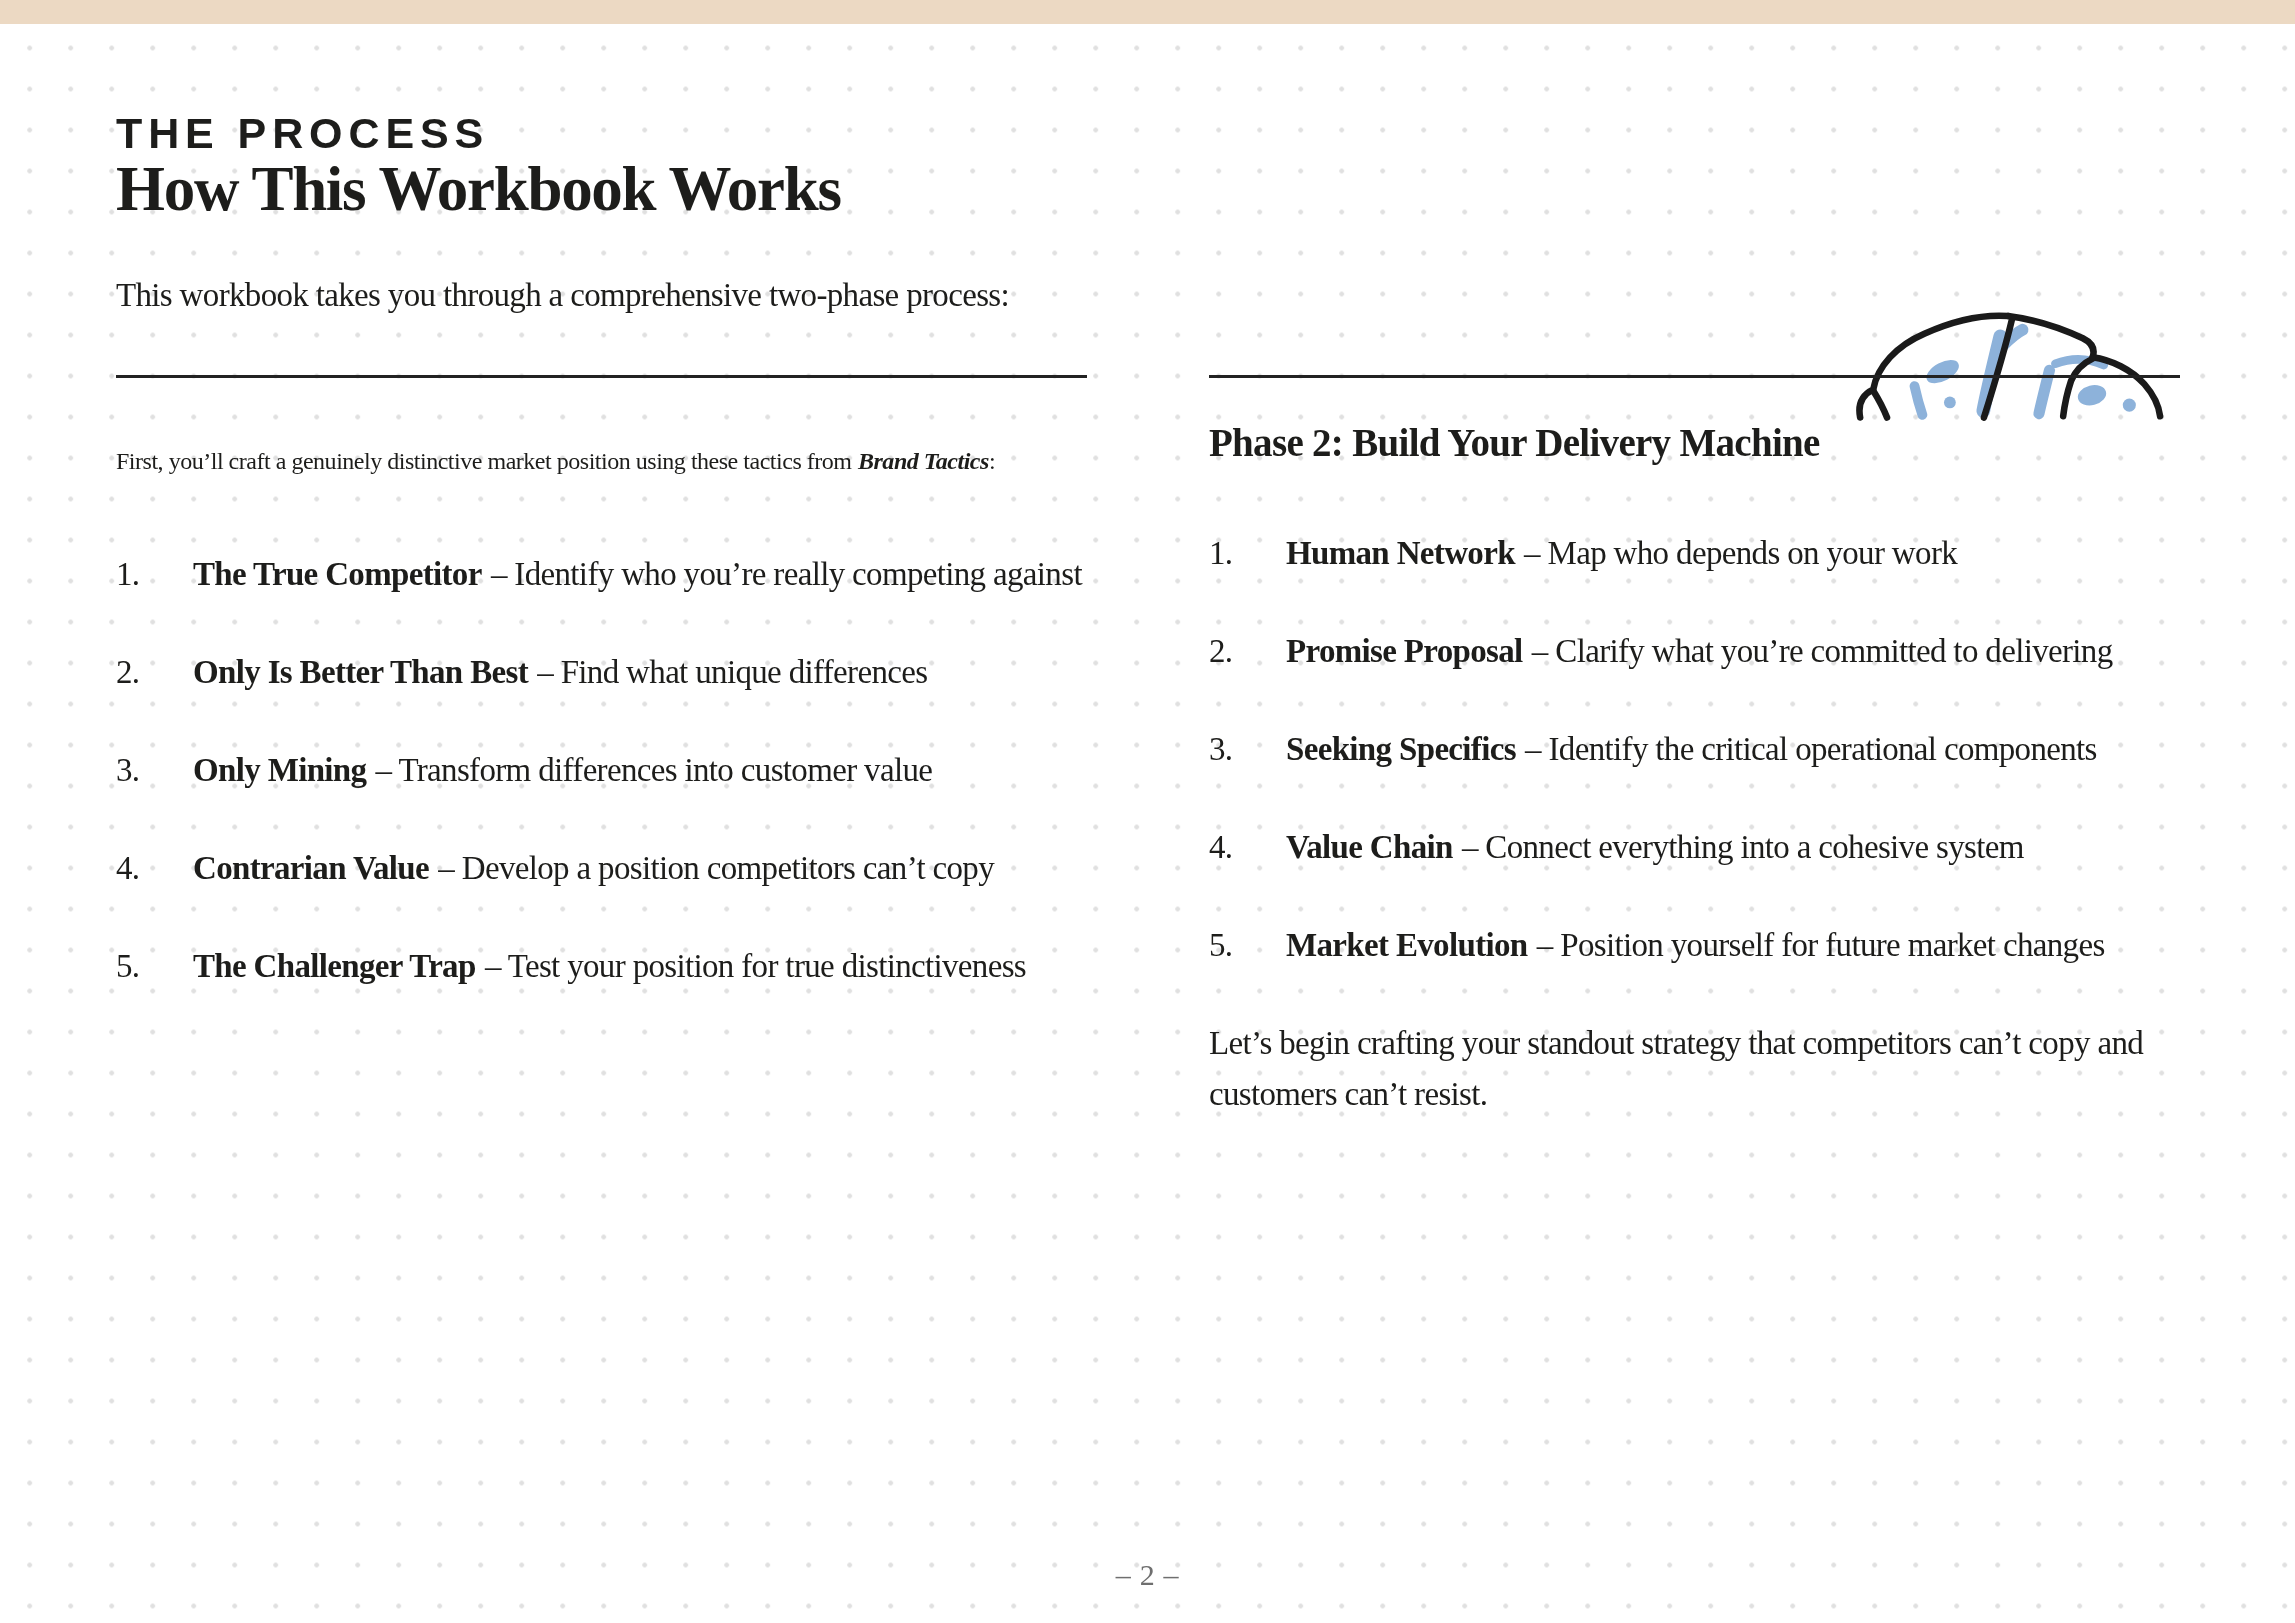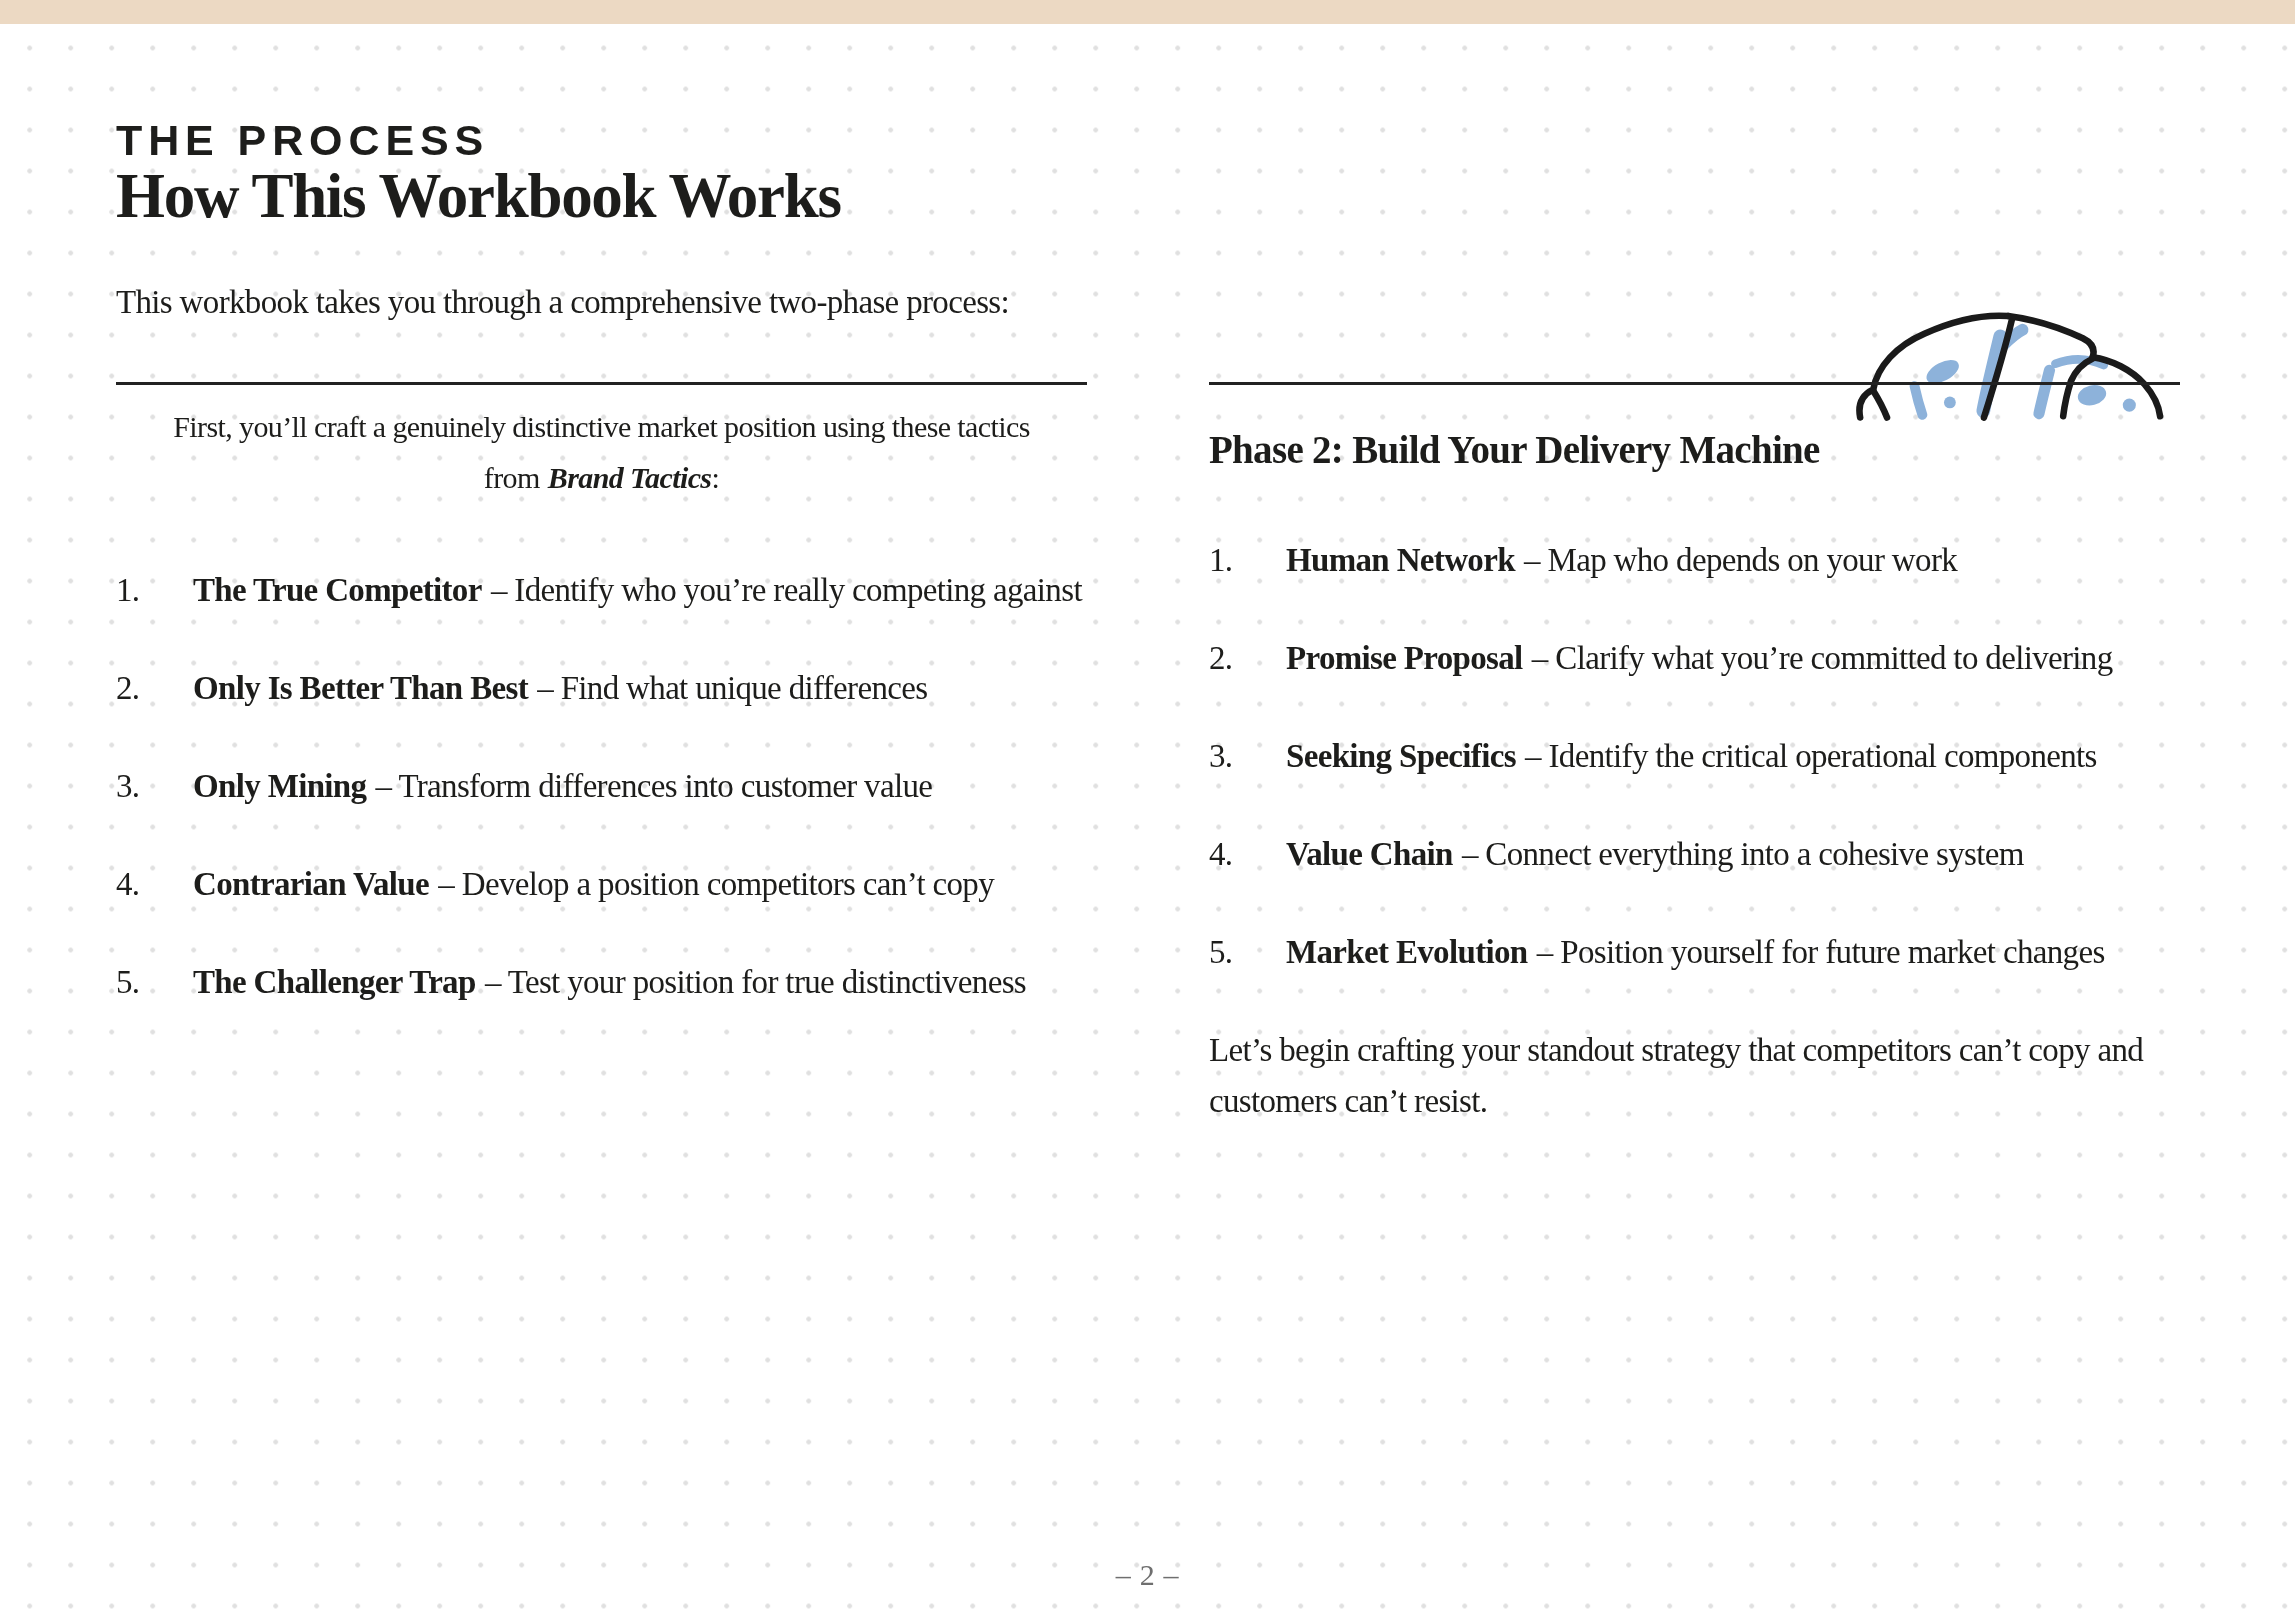--- a/index.html
+++ b/index.html
@@ -8,36 +8,36 @@
     width:2295px; height:1623px;
     background-color:#ffffff;
     background-image: radial-gradient(circle, #e0e0e0 2.1px, rgba(224,224,224,0) 2.5px);
     background-size: 41px 41px;
     background-position: 9.2px 27.5px;
     font-family:"Liberation Serif","DejaVu Serif",serif;
     color:#1d1d1b;
     overflow:hidden;
   }
   .topbar { position:absolute; top:0; left:0; width:100%; height:23.6px; background:#ecd9c3; }
-  .content { position:absolute; top:14px; left:116px; right:115px; }
+  .content { position:absolute; top:7px; left:116px; right:115px; }
   .kicker {
     margin-top:105px;
     font-family:"Liberation Sans","DejaVu Sans",sans-serif;
     font-weight:700; font-size:43px; line-height:1;
     letter-spacing:5.9px; color:#1d1d1b;
   }
   .h1 {
     font-size:63px; font-weight:700; line-height:1.08;
     letter-spacing:-1.3px;
   }
   .intro { margin-top:47px; font-size:33px; line-height:51px; letter-spacing:-0.02em; }
   .columns { display:grid; grid-template-columns:1fr 1fr; column-gap:122px; margin-top:54px; }
   .rule { height:3.3px; background:#222222; }
   .h2 { margin-top:42px; font-size:39px; font-weight:700; line-height:1.18; letter-spacing:-0.7px; }
-  .col-intro { margin-top:16px; font-size:30px; line-height:51px; letter-spacing:-0.02em;text-align:center; }
+  .col-intro { margin-top:58px; font-size:24px; line-height:51px; letter-spacing:-0.02em; }
   .book { font-weight:700; font-style:italic; margin-left:0.27em; }
   .list { margin-top:62px; }
   .item { display:flex; margin-bottom:47px; font-size:33px; line-height:51px; letter-spacing:-0.02em; }
   .item-num { width:77px; flex:none; }
   .item-body { flex:1; }
   .item-name { font-weight:700; margin-right:0.28em; }
   .closing { font-size:33px; line-height:51px; letter-spacing:-0.02em;margin-top:16px; }
   .pagenum {
     position:absolute; bottom:31px; left:0; width:100%;
     text-align:center; font-size:30px; color:#6f6f6f; letter-spacing:0.7px;

